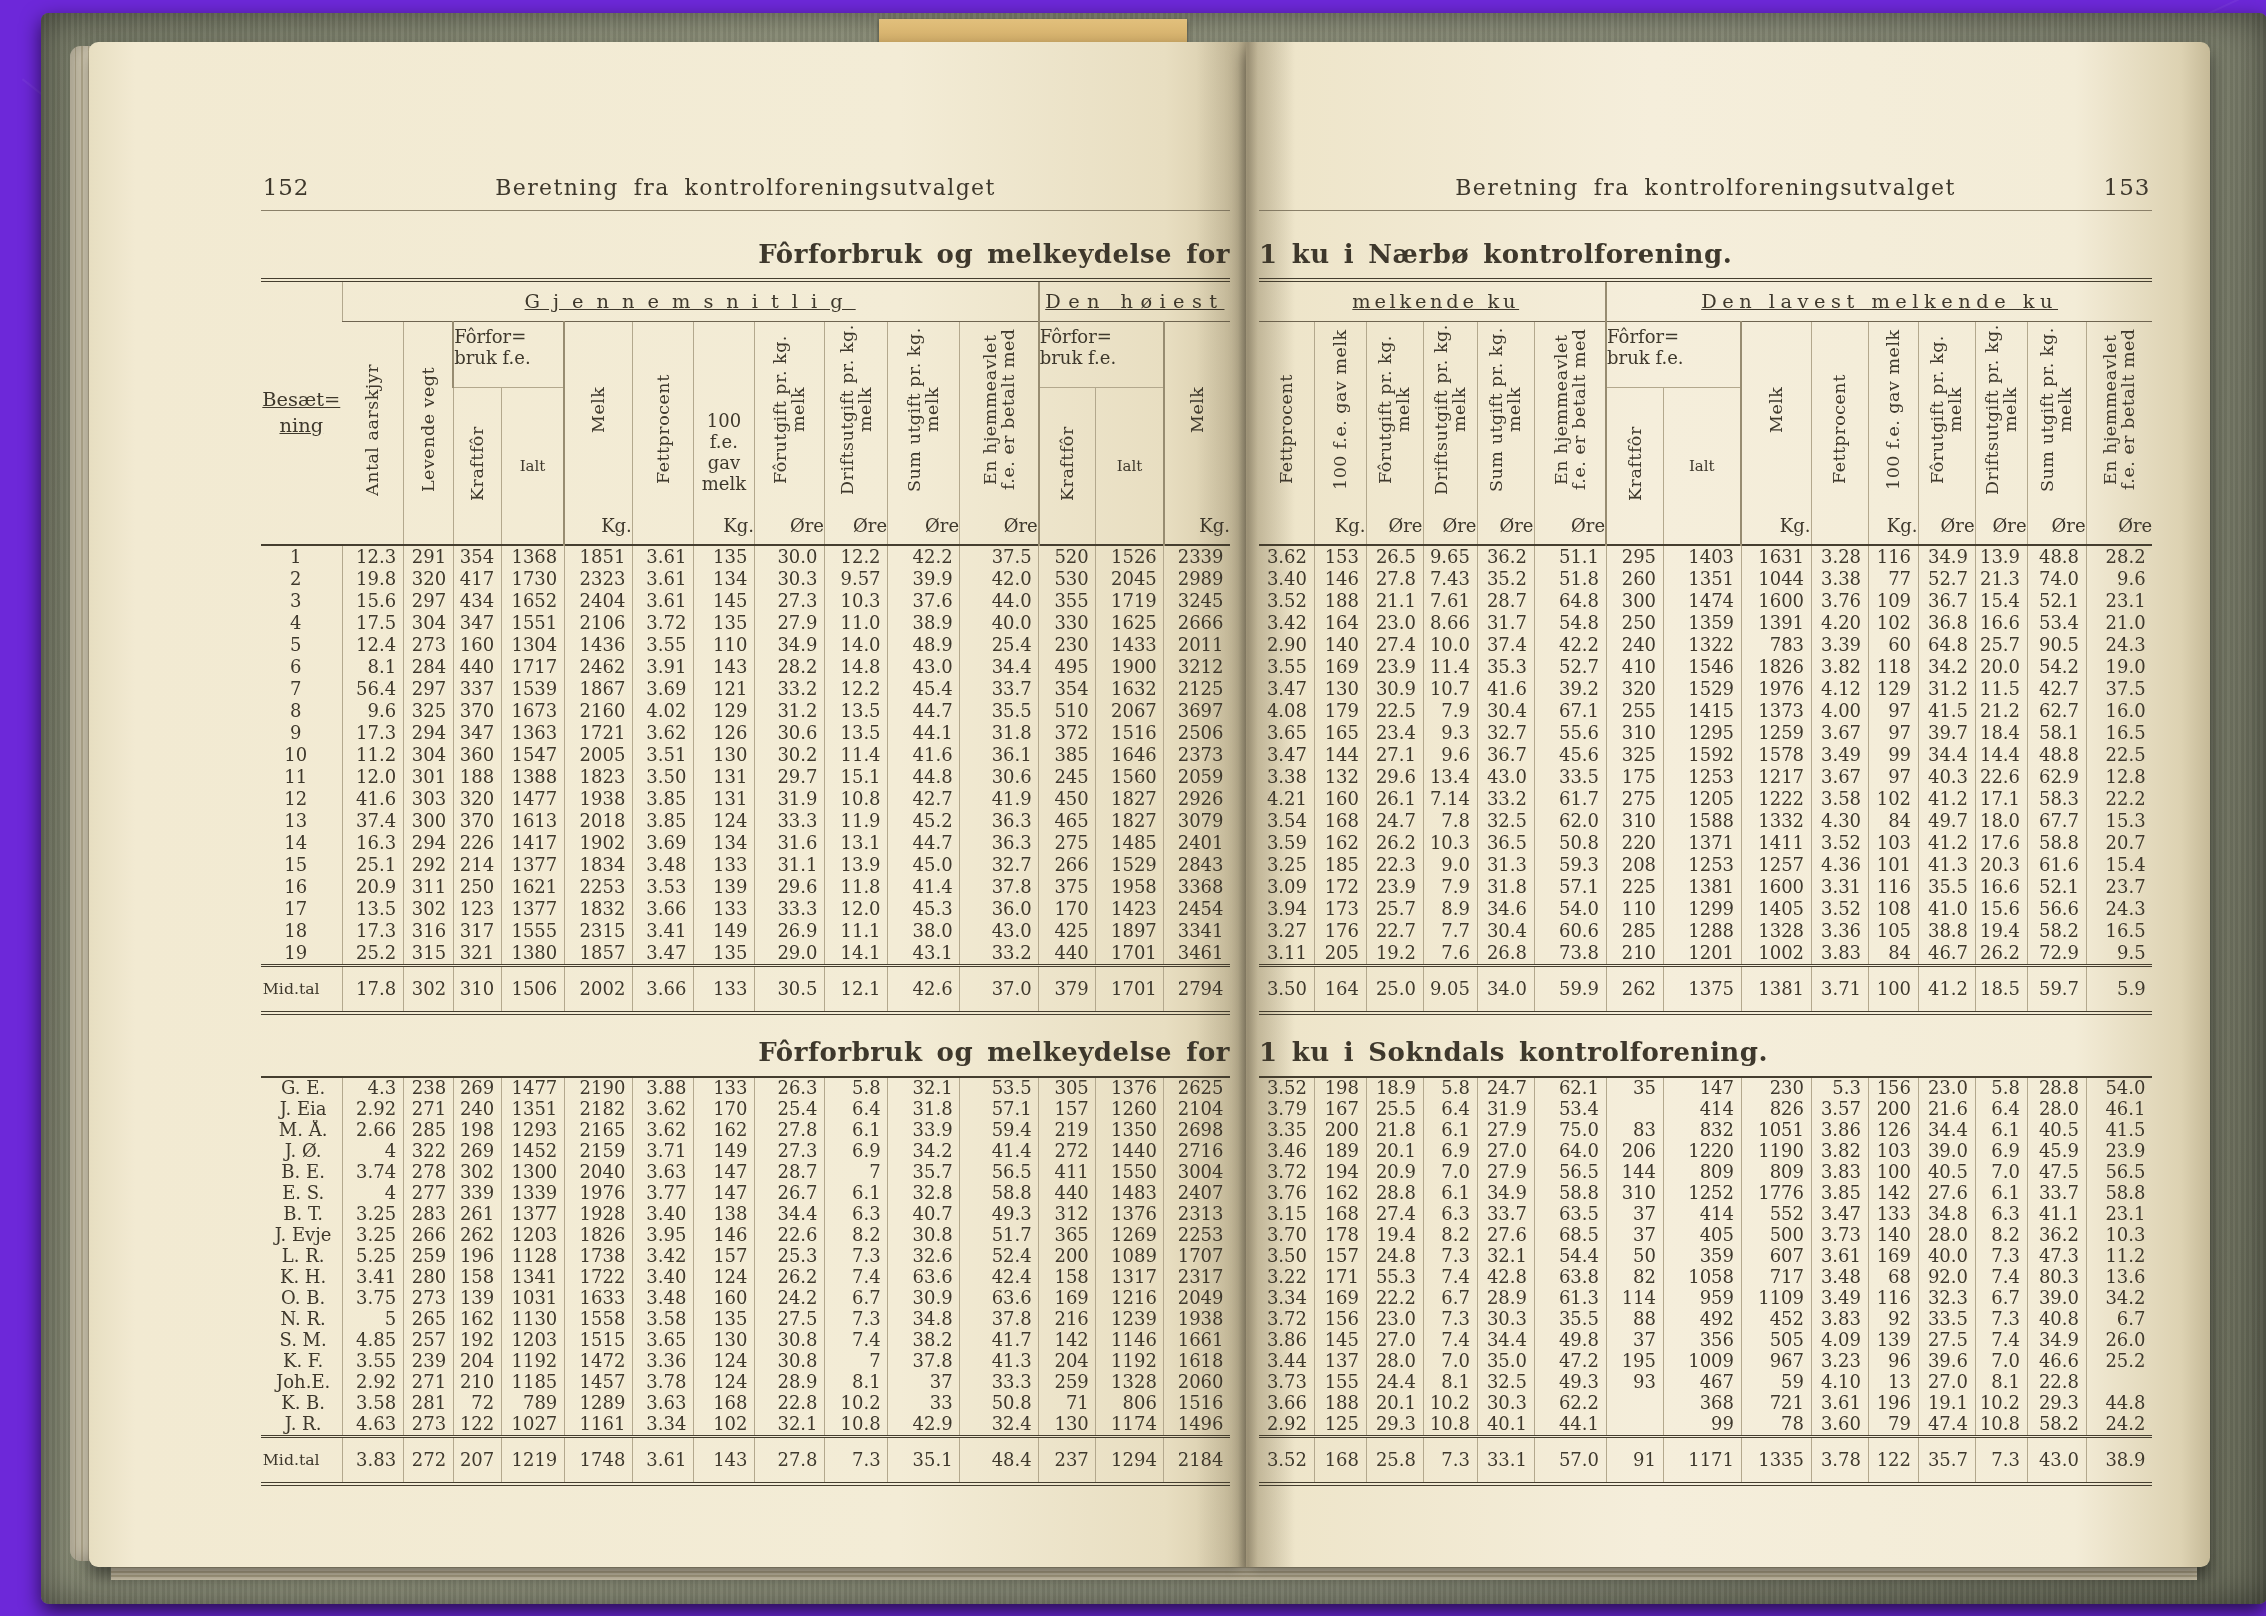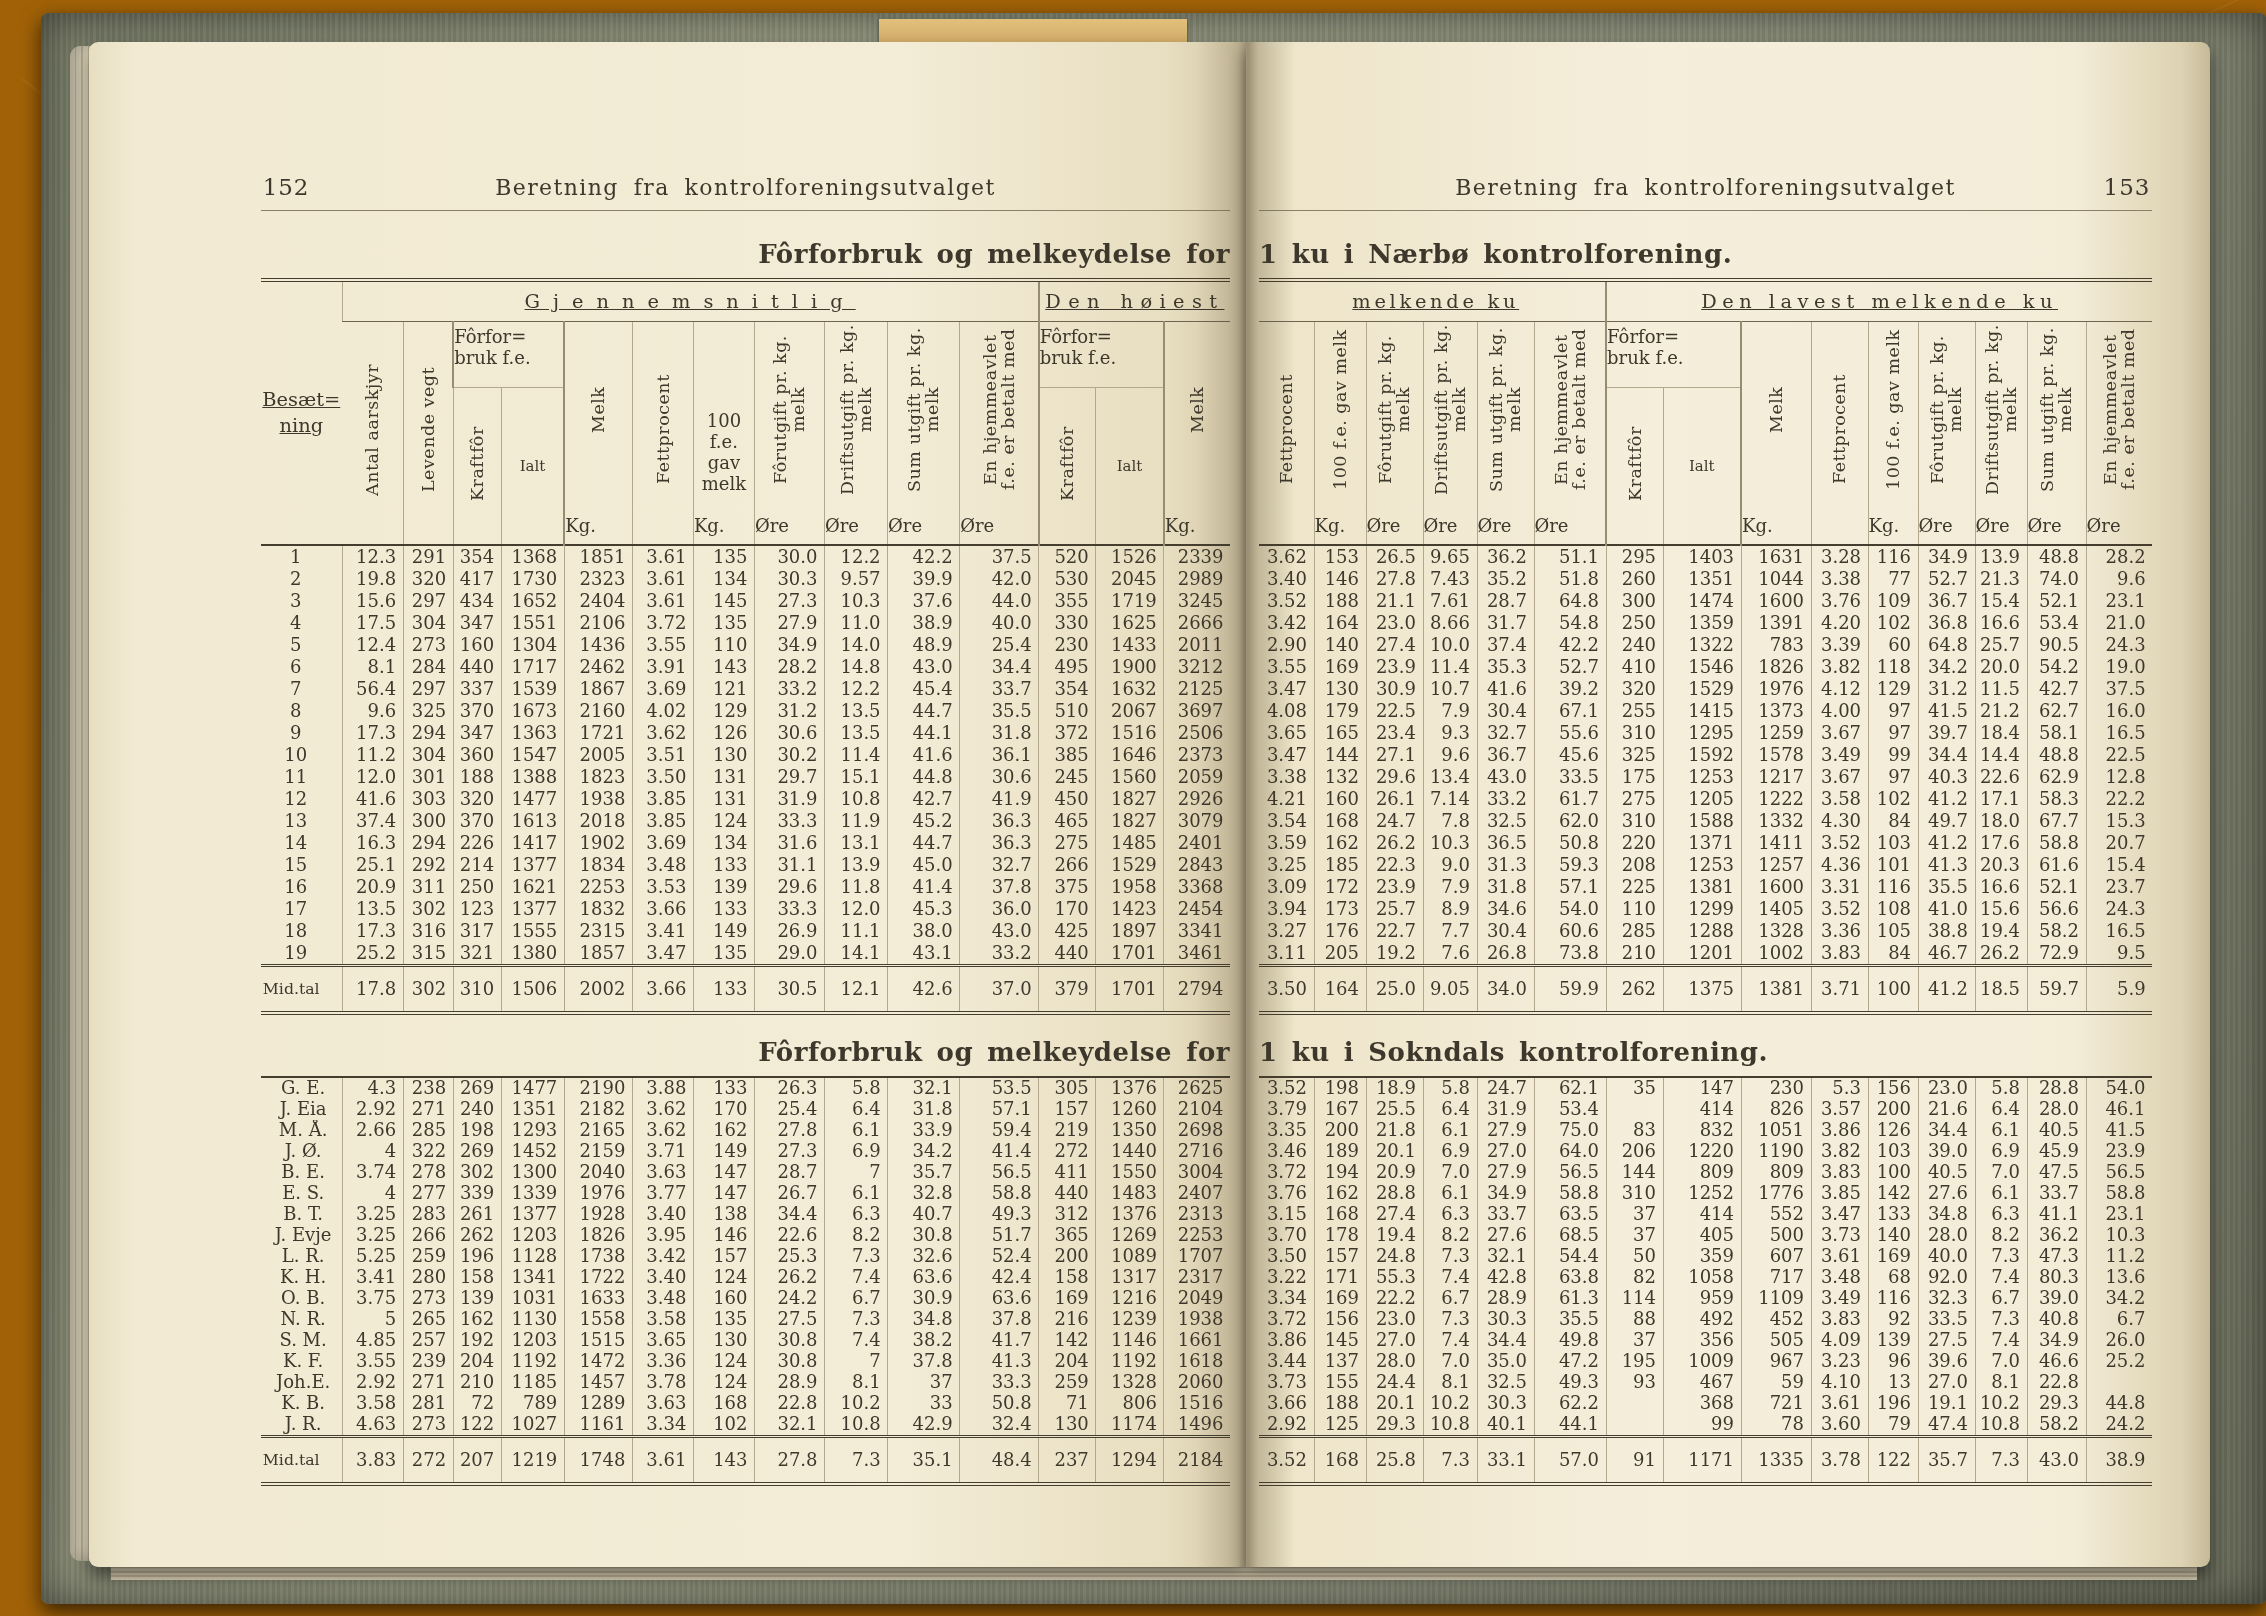--- a/index.html
+++ b/index.html
@@ -1,16 +1,16 @@
 <!DOCTYPE html>
 <html style="font-size:14.8px"><head>
 <meta charset="utf-8">
 <style>
   html,body{margin:0;padding:0;}
-  .stage{position:relative;width:2267px;height:1616px;background:#a16207;overflow:hidden;
+  .stage{position:relative;width:2267px;height:1616px;background:#6d28d9;overflow:hidden;
          font-family:"DejaVu Serif", "Liberation Serif", serif;color:#3e382c;}
   .scr{position:absolute;background:rgba(255,255,255,.05);pointer-events:none;}
   .scr1{left:-46px;top:277px;width:646px;height:1.8px;transform:rotate(38deg);}
   .scr2{left:1846px;top:74px;width:461px;height:1.8px;transform:rotate(-25deg);}
 
   .cover{position:absolute;left:41px;top:13px;width:2226px;height:1591px;border-radius:7.4px;
          background:linear-gradient(105deg,#767a66,#93967f 28%,#8b8e7a 66%,#676a58);
          box-shadow:inset 0 0 42px rgba(0,0,0,.5), 0 7.4px 20px rgba(0,0,0,.65);}
   .cover:after{content:"";position:absolute;inset:0;border-radius:7.4px;
          background:repeating-linear-gradient(90deg,rgba(0,0,0,.05) 0 2.8px,rgba(255,255,255,.03) 2.8px 5.5px);}
@@ -61,21 +61,21 @@
   th.grp-right{letter-spacing:7.4px;}
   th.grp-left{text-align:left;letter-spacing:3.7px;padding-left:7.4px;}
   th.grp-mid{letter-spacing:5.5px;}
   tr.hr2{height:66px;} tr.hr3{height:118px;} tr.hr4{height:37px;}
 
   th.stub{vertical-align:middle;text-align:center;font-size:18.5px;white-space:pre-line;line-height:1.35;}
   th.subgrp{vertical-align:top;text-align:left;font-size:18px;white-space:pre-line;line-height:1.2;
             border-bottom:0.9px solid #b3a88d;padding-top:3.7px;}
   th.ialt{vertical-align:middle;text-align:center;font-size:15px;}
   th.fe100{vertical-align:bottom;text-align:center;font-size:18px;white-space:pre-line;line-height:1.18;padding-bottom:13px;}
-  th.unit{font-size:18px;text-align:left;vertical-align:middle;}
+  th.unit{font-size:18px;text-align:right;vertical-align:middle;}
 
   th.vert{vertical-align:bottom;text-align:center;padding:0 0.9px 7.4px 0.9px;}
   th.vert > span{display:inline-block;writing-mode:vertical-rl;transform:rotate(180deg);
                  line-height:1.04;font-size:17.5px;letter-spacing:0.5px;white-space:normal;}
   th.v3 > span{height:207px;}
   th.v2 > span{height:175px;}
   th.v2k > span{height:138px;}
 
   .dtable tbody td{font-size:18px;text-align:right;padding-right:6.5px;height:22px;line-height:1;}
   .dtable.bot tbody td{height:21px;}

